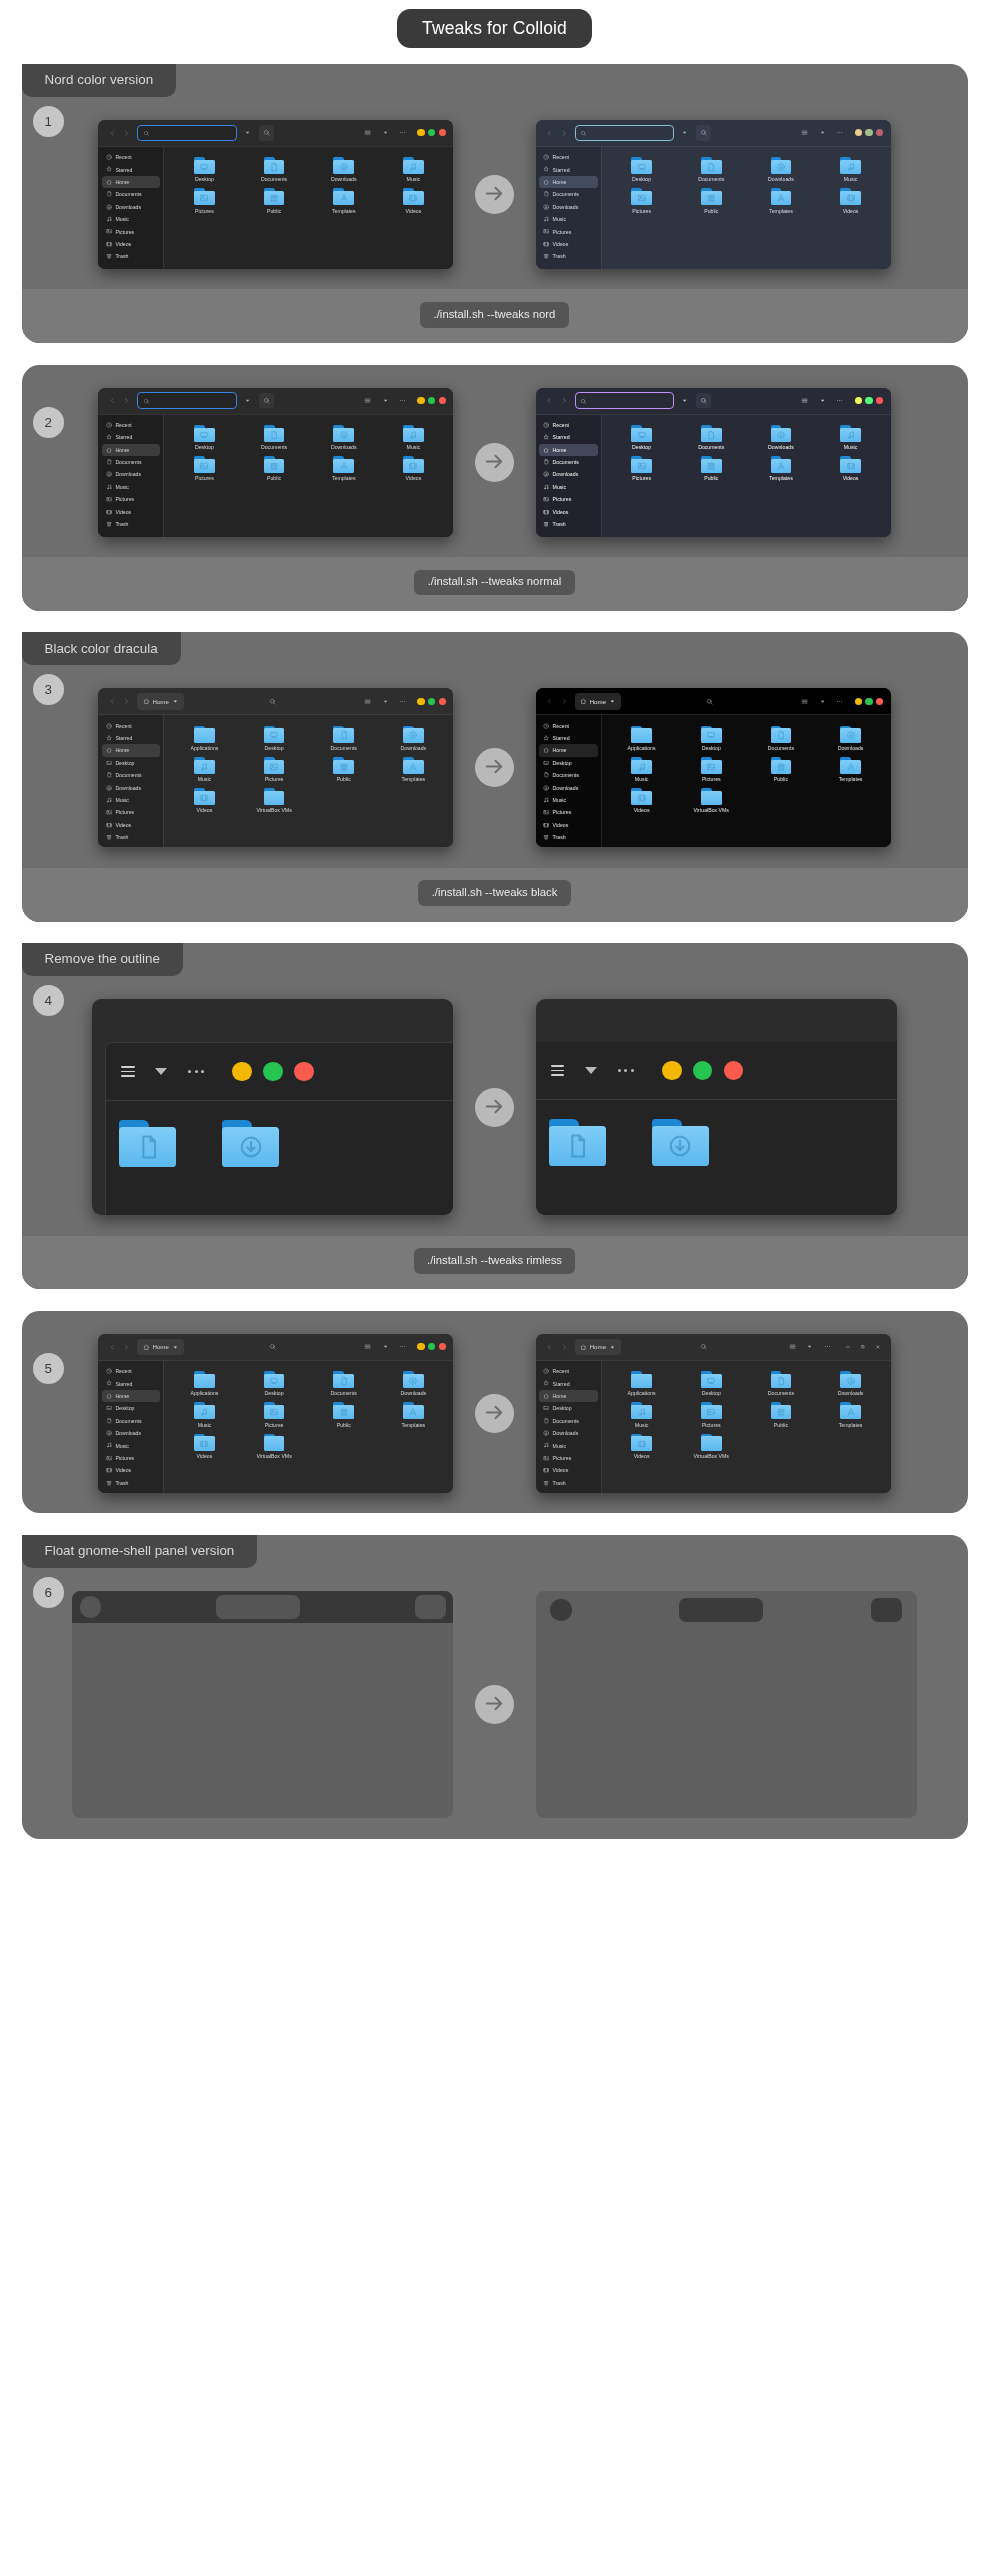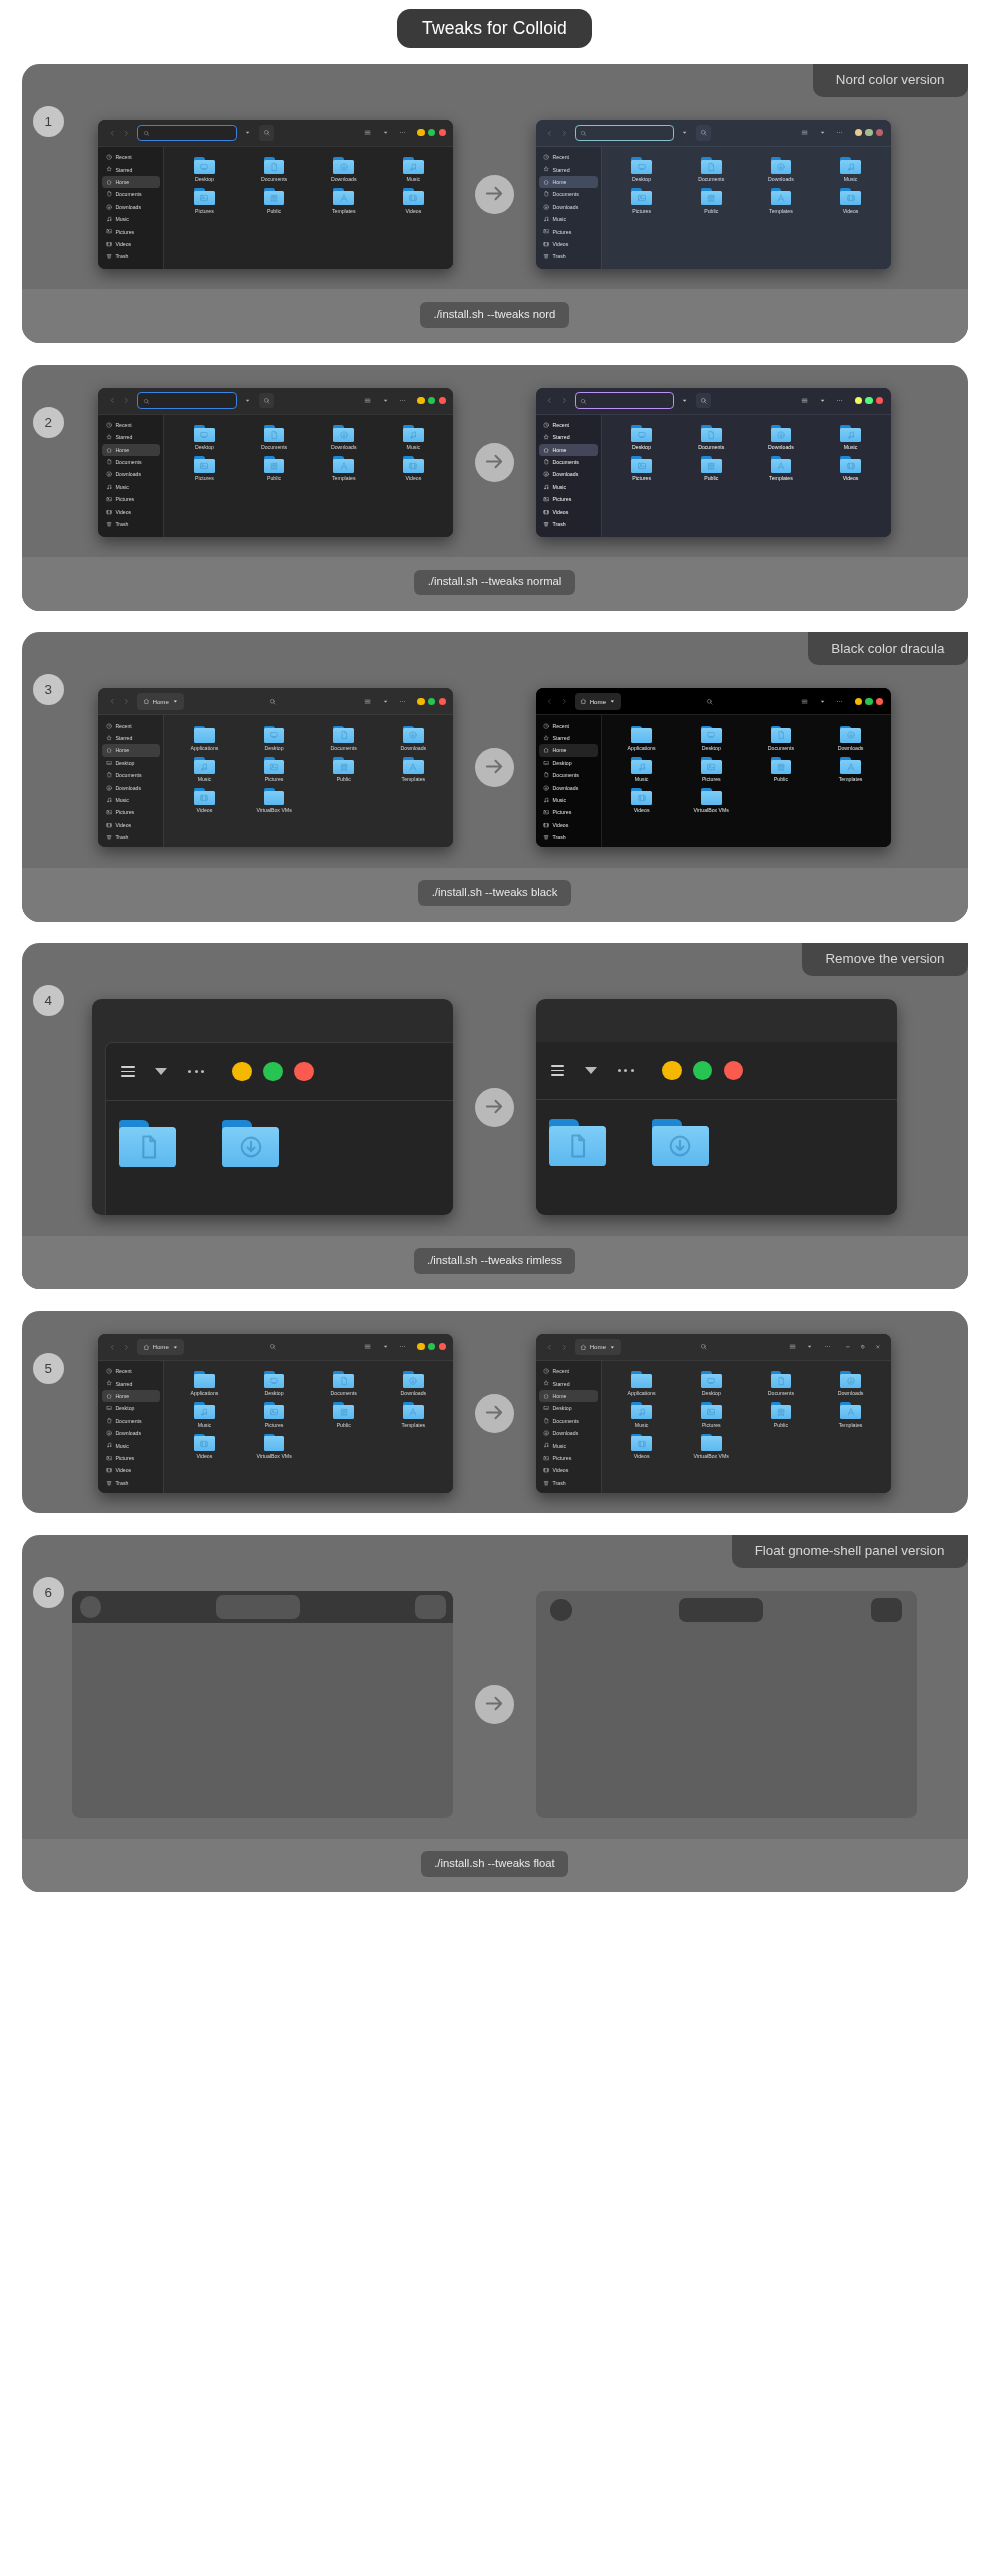--- a/index.html
+++ b/index.html
@@ -37,21 +37,21 @@
     margin: 0 auto 21.6px;
     background: #6e6e6e;
     border-radius: 17.5px;
     padding-bottom: 0;
     overflow: visible;
   }
   .section-head {
     position: relative;
     height: 33px;
     display: flex;
-    justify-content: flex-end;
+    justify-content: flex-start;
   }
   .section-title {
     background: #474747;
     color: #d7d7d7;
     font-size: 13.4px;
     line-height: 1;
     padding: 9.3px 23px 10.3px;
     border-radius: 0 0 10.3px 10.3px;
     white-space: nowrap;
     margin-top: 0;
@@ -1858,21 +1858,21 @@
       </div>
       <div class="cmd-bar">
         <code class="cmd">./install.sh --tweaks black</code>
       </div>
     </section>
     <section class="section">
       <div class="badge">
         <span>4</span>
       </div>
       <div class="section-head">
-        <div class="section-title">Remove the version</div>
+        <div class="section-title">Remove the outline</div>
       </div>
       <div class="compare">
         <div class="pane">
           <div class="closeup">
             <div class="cu-outer"></div>
             <div class="cu-inner">
               <div class="cu-hdr">
                 <span class="cu-ham">
                   <span></span>
                   <span></span>
@@ -2569,18 +2569,15 @@
             <div class="topbar">
               <span class="pm-pill pm-left"></span>
               <span class="pm-mid-sp"></span>
               <span class="pm-pill pm-center"></span>
               <span class="pm-mid-sp"></span>
               <span class="pm-pill pm-right"></span>
             </div>
           </div>
         </div>
       </div>
-      <div class="cmd-bar">
-        <code class="cmd">./install.sh --tweaks float</code>
-      </div>
     </section>
   </div>
 
 
 </body></html>

